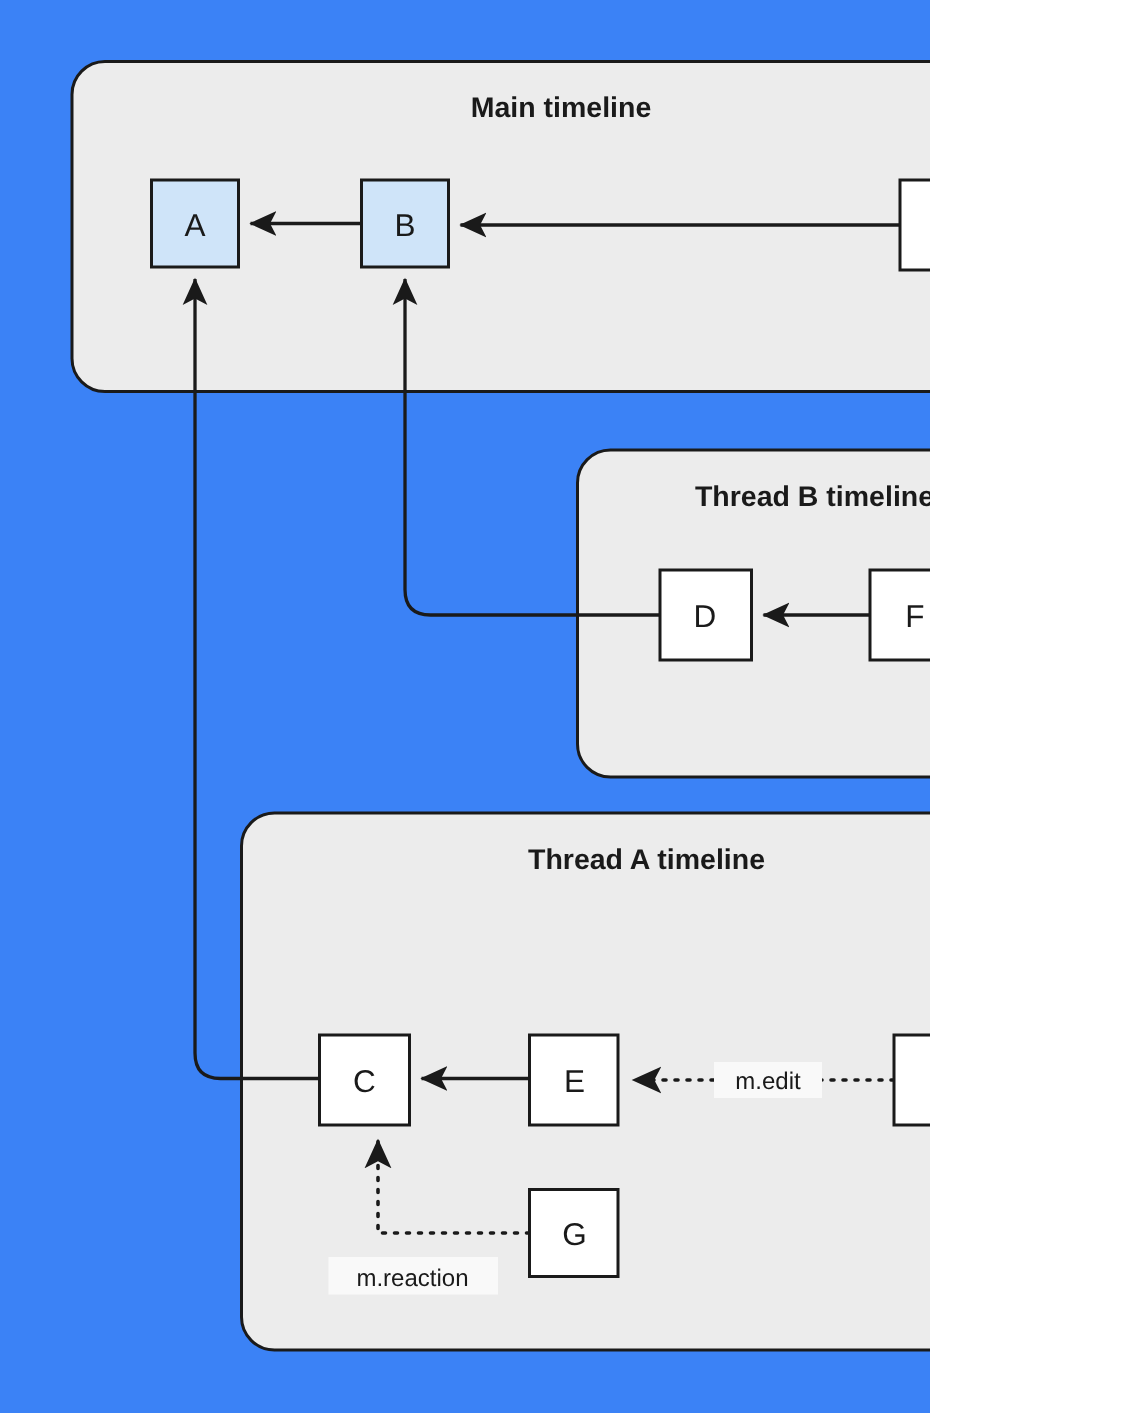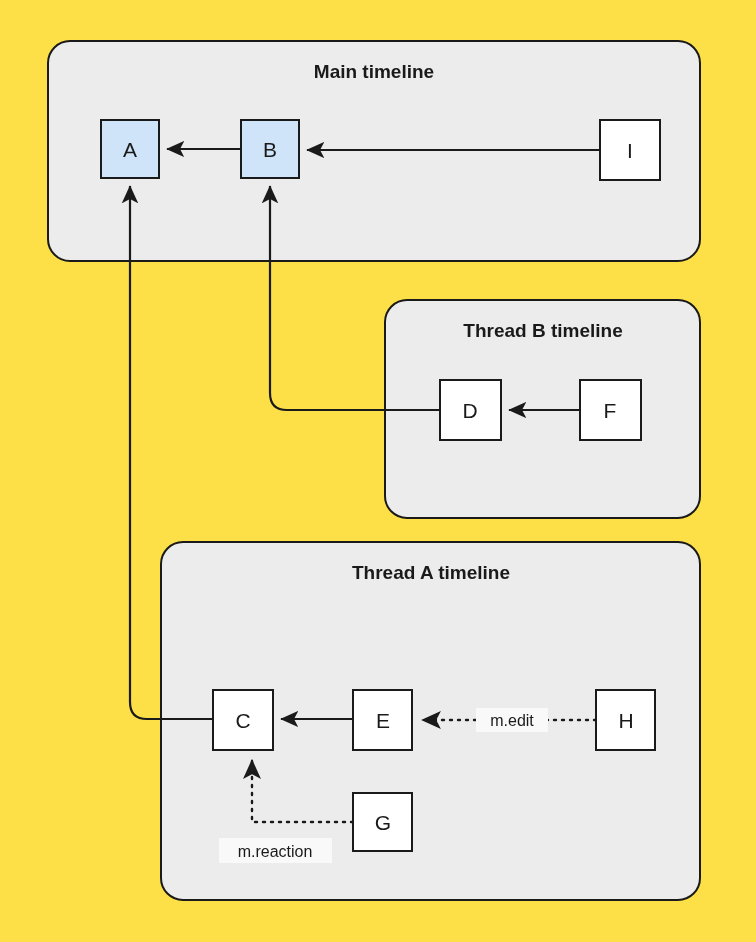--- a/index.html
+++ b/index.html
@@ -5,23 +5,23 @@
   html, body {
     margin: 0;
     padding: 0;
     background: #ffffff;
   }
   body {
     font-family: "Liberation Sans", sans-serif;
   }
   #canvas {
     position: relative;
-    width: 756px;
+    width: 620px;
     height: 942px;
-    background: #fde047;
+    background: #3b82f6;
     overflow: hidden;
   }
   #diagram-svg {
     position: absolute;
     top: 0;
     left: 0;
     width: 756px;
     height: 942px;
   }
   .container-title {

